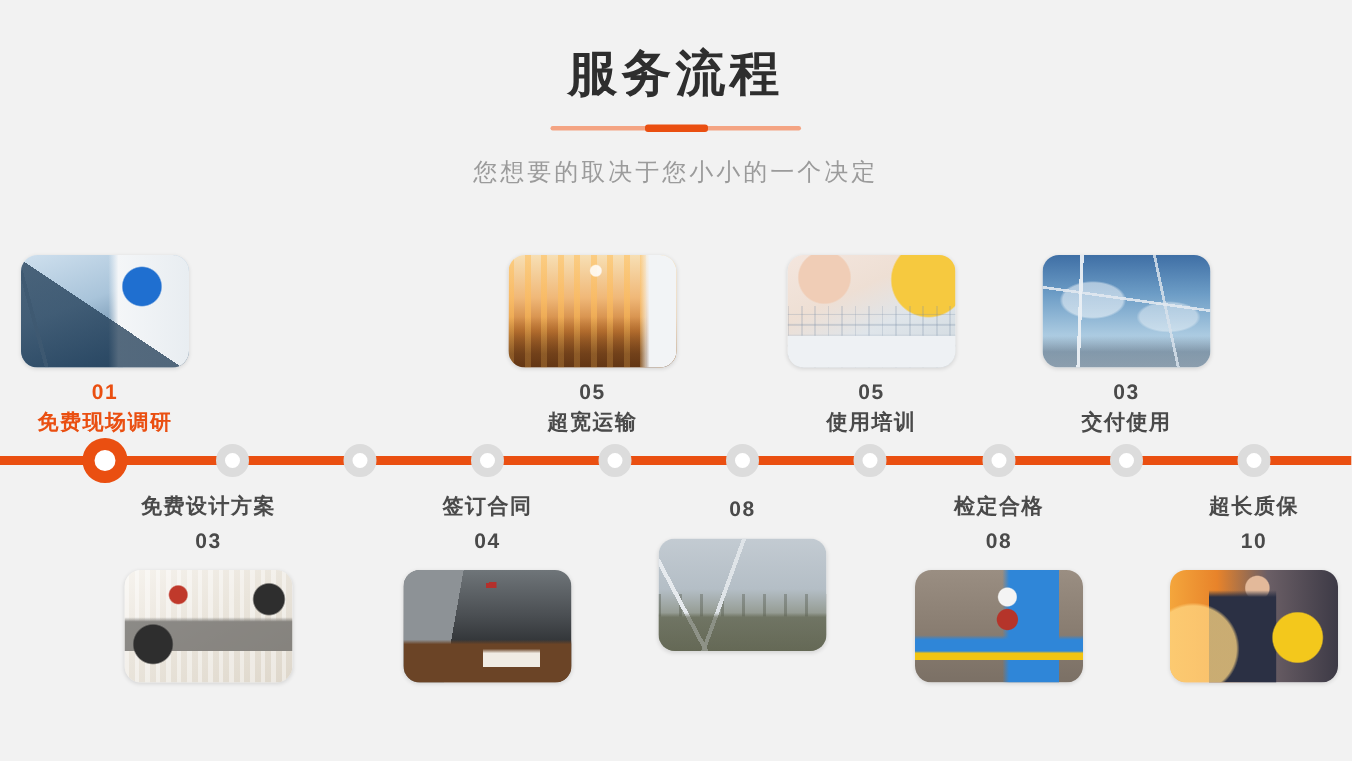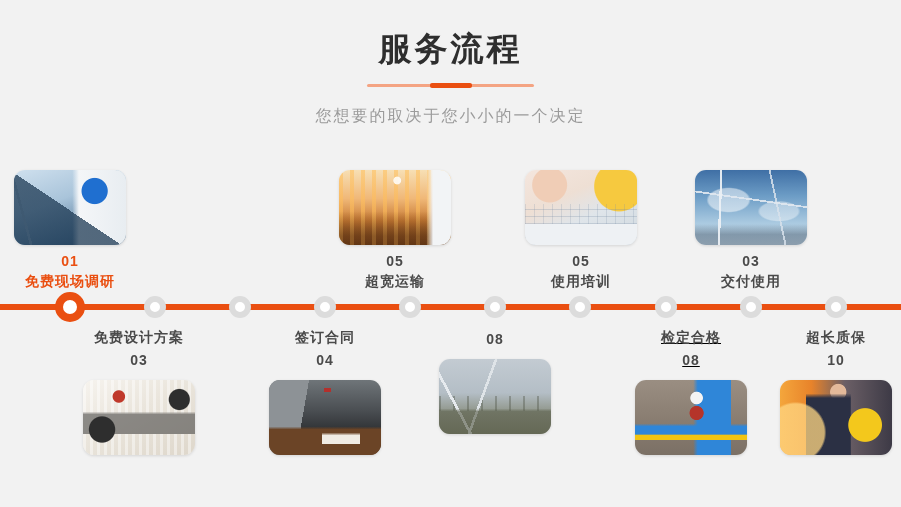--- a/index.html
+++ b/index.html
@@ -365,21 +365,21 @@
 
   <div class="step bottom" style="left:420px;">
     <div class="step-num">08</div>
     <div class="thumb">
       <div class="layer art-site-a"></div>
       <div class="layer art-site-c"></div>
       <div class="layer art-site-b"></div>
     </div>
   </div>
 
-  <div class="step bottom" style="left:616px;text-decoration:underline;">
+  <div class="step bottom" style="left:591px;">
     <div class="step-label">检定合格</div>
     <div class="step-num">08</div>
     <div class="thumb">
       <div class="layer art-insp-a"></div>
       <div class="layer art-insp-b"></div>
       <div class="layer art-insp-c"></div>
     </div>
   </div>
 
   <div class="step bottom" style="left:761px;">

